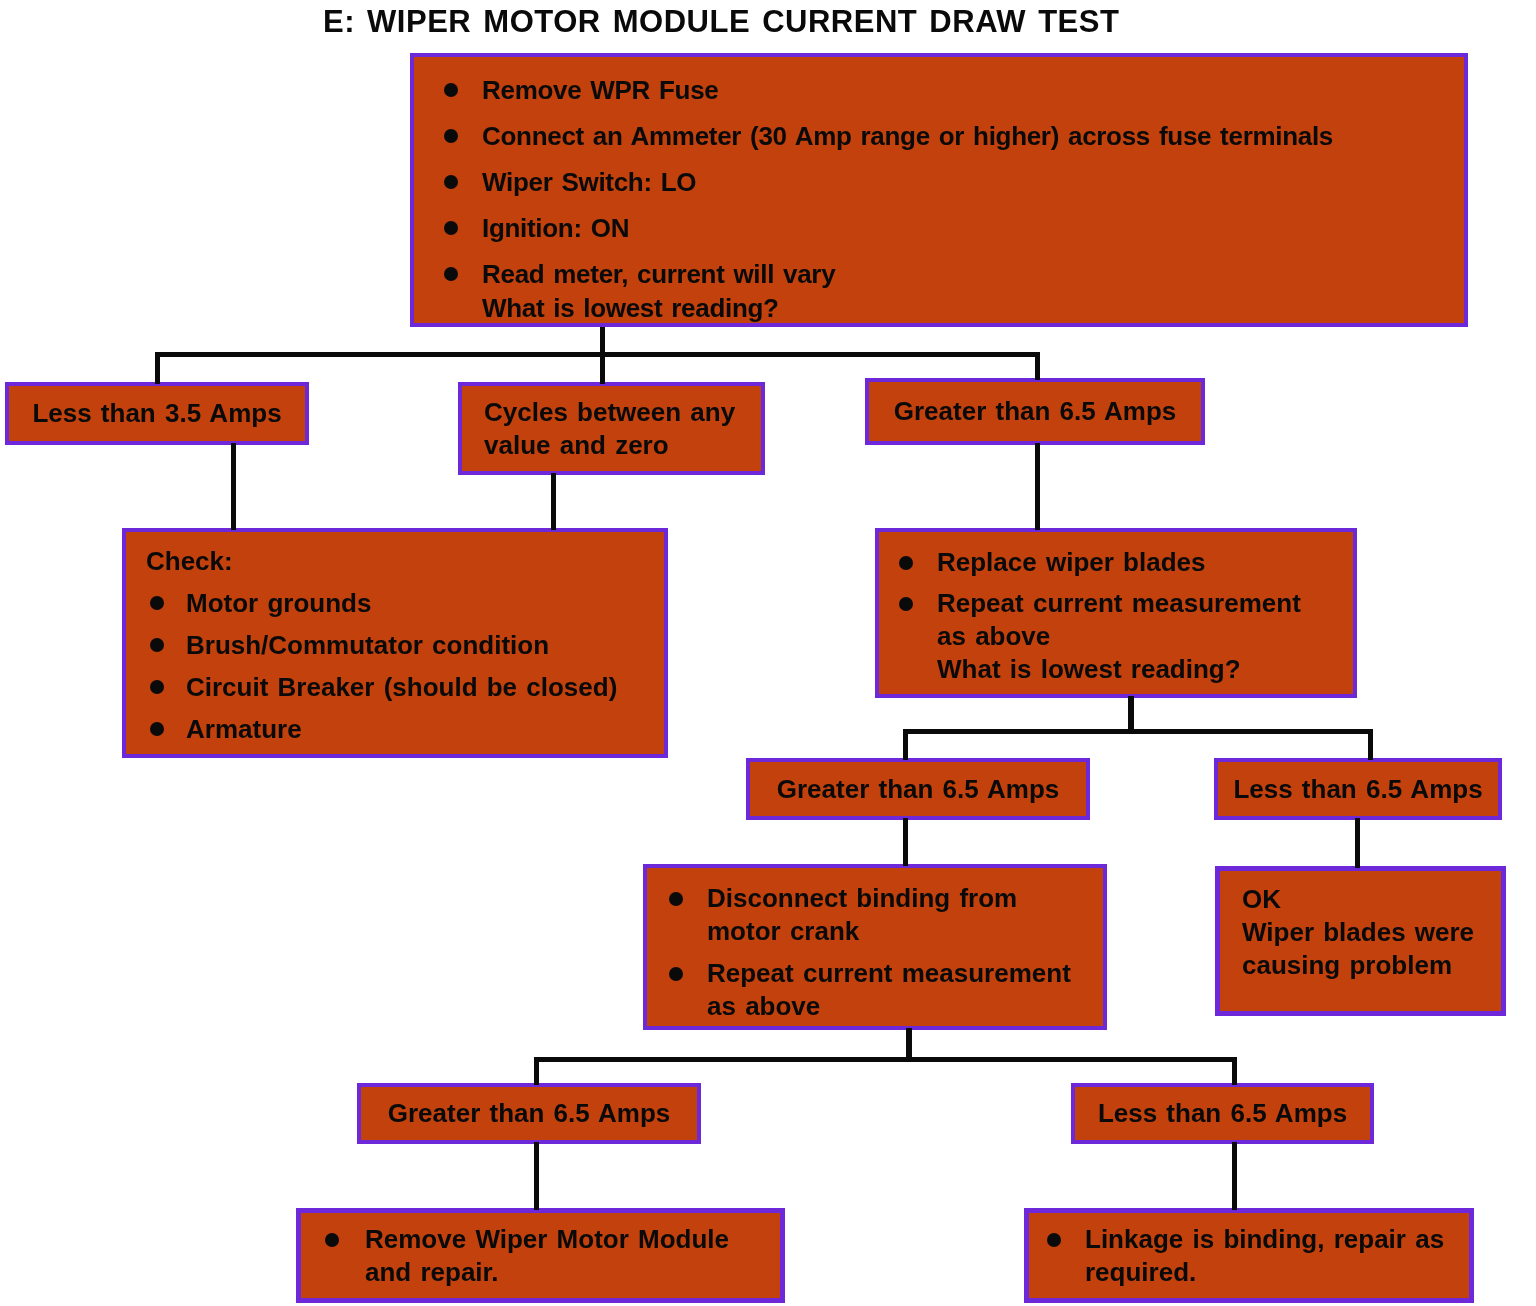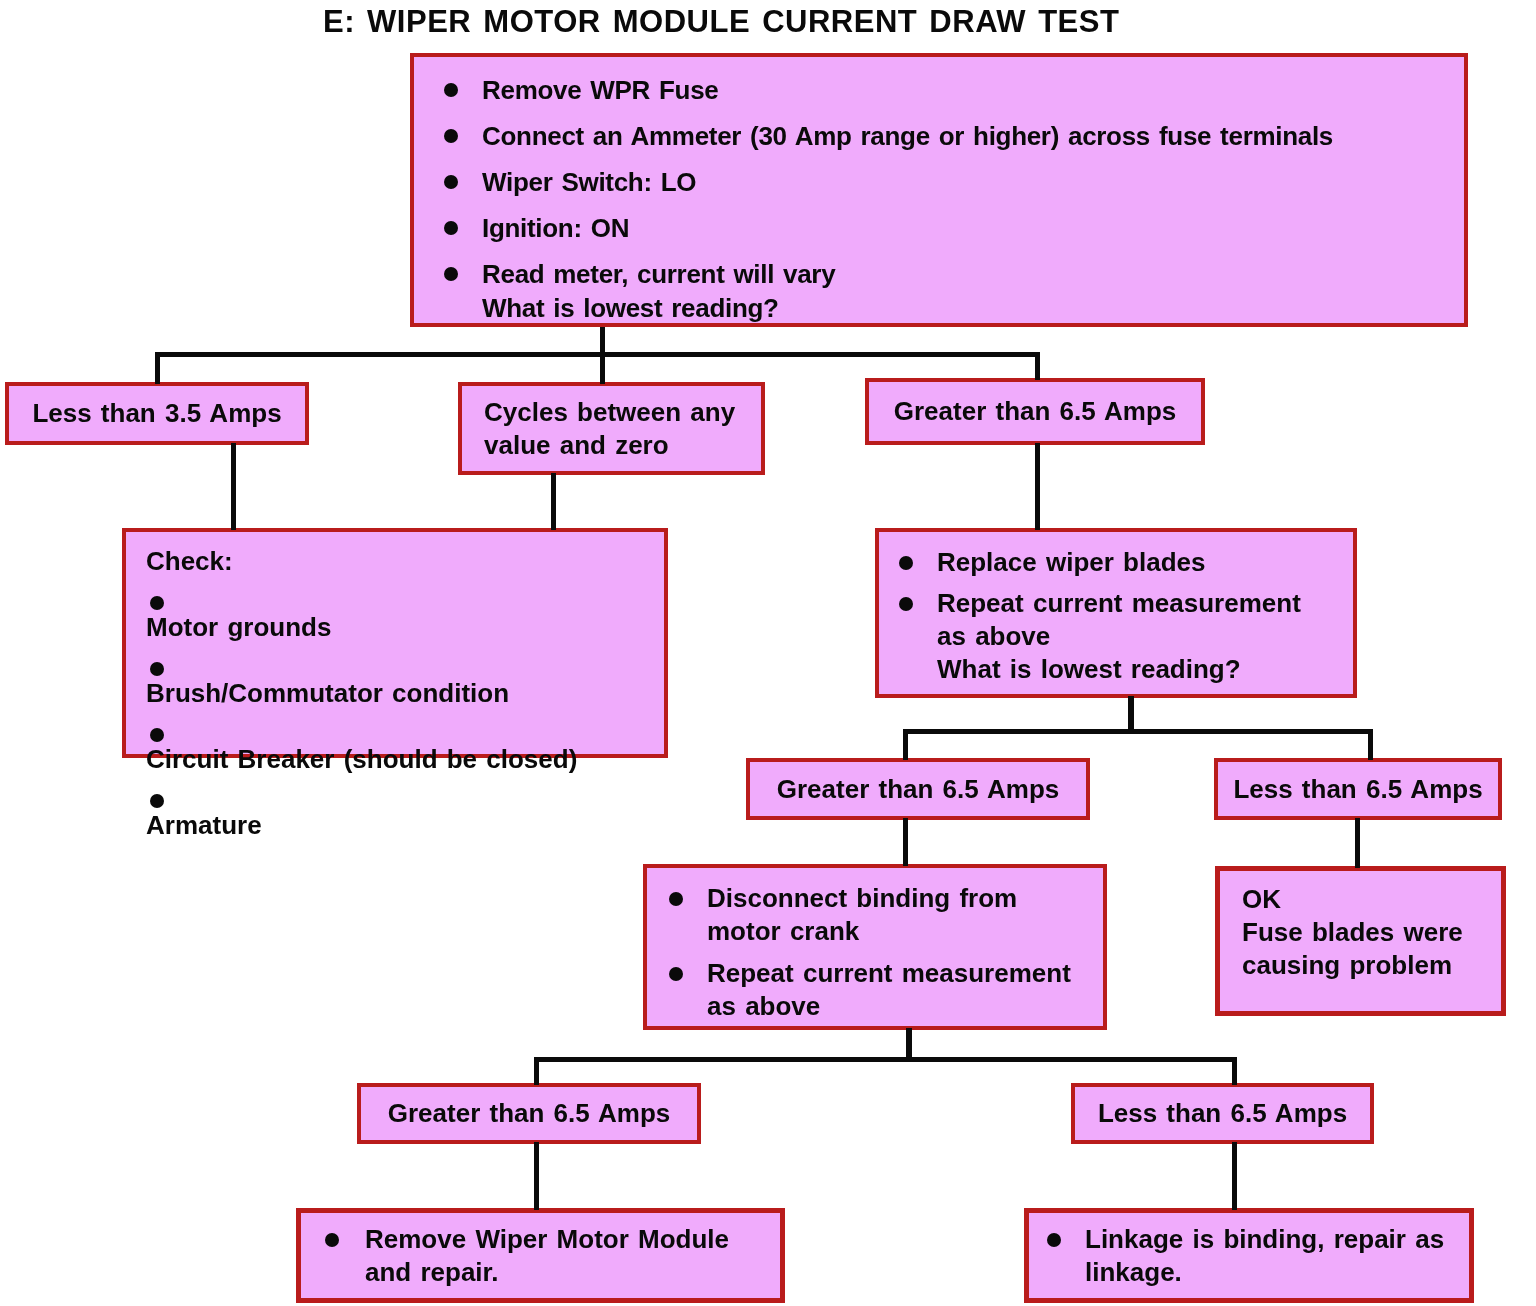--- a/index.html
+++ b/index.html
@@ -6,21 +6,21 @@
   html,body { background:#ffffff; }
   .canvas {
     position:relative; width:1536px; height:1306px; background:#fff;
     font-family:"Liberation Sans", sans-serif; font-weight:bold; color:#0a0a0a;
     overflow:hidden;
   }
   .title {
     position:absolute; left:323px; top:4px; font-size:31px; letter-spacing:0.5px;
     white-space:nowrap; word-spacing:3px;
   }
-  .node { position:absolute; border:4px solid #b91c1c; background:#f0abfc; }
+  .node { position:absolute; border:4px solid #6d28d9; background:#c2410c; }
   .label-node {
     display:flex; align-items:center; justify-content:center;
     font-size:26px; text-align:center; line-height:1.18; word-spacing:2px;
   }
   .label-left { justify-content:flex-start; text-align:left; padding-left:22px; padding-right:8px; }
   .list-node { font-size:26px; word-spacing:2px; }
   .brow { display:flex; align-items:flex-start; }
   .dot { flex:0 0 auto; width:14px; height:14px; border-radius:50%; background:#0a0a0a; margin-top:10px; }
   .btext { line-height:34px; }
   .line { position:absolute; background:#0a0a0a; }
@@ -32,21 +32,21 @@
   .n-start .btext { white-space:nowrap; letter-spacing:-0.3px; }
 
   
   .n-less35 { left:5px;   top:382px; width:304px; height:63px; }
   .n-cycles { left:458px; top:382px; width:307px; height:93px; line-height:1.25; }
   .n-g65a   { left:865px; top:378px; width:340px; height:67px; }
 
   
   .n-check { left:122px; top:528px; width:546px; height:230px; padding:12px 8px 0 20px; }
   .n-check .heading { line-height:34px; margin-bottom:8px; }
-  .n-check .brow { margin-bottom:8px;flex-direction:column; }
+  .n-check .brow { margin-bottom:8px; }
   .n-check .dot { margin-right:22px; margin-left:4px; }
 
   
   .n-replace { left:875px; top:528px; width:482px; height:170px; padding:14px 6px 0 20px; }
   .n-replace .brow { margin-bottom:8px; }
   .n-replace .dot { margin-right:24px; }
   .n-replace .btext { line-height:33px; }
 
   
   .n-g65b { left:746px;  top:758px; width:344px; height:62px; }
@@ -211,21 +211,21 @@
       <div class="btext">
         <div>Repeat current measurement</div>
         <div>as above</div>
       </div>
     </div>
   </div>
 
   <div class="node list-node n-ok">
     <div class="btext">
       <div>OK</div>
-      <div>Fuse blades were</div>
+      <div>Wiper blades were</div>
       <div>causing problem</div>
     </div>
   </div>
 
   <div class="node label-node n-g65c">
     <span>Greater than 6.5 Amps</span>
   </div>
   <div class="node label-node n-l65b">
     <span>Less than 6.5 Amps</span>
   </div>
@@ -237,21 +237,21 @@
         <div>Remove Wiper Motor Module</div>
         <div>and repair.</div>
       </div>
     </div>
   </div>
   <div class="node list-node n-linkage">
     <div class="brow">
       <span class="dot"></span>
       <div class="btext">
         <div>Linkage is binding, repair as</div>
-        <div>linkage.</div>
+        <div>required.</div>
       </div>
     </div>
   </div>
 
   <div class="line c-stem-top"></div>
   <div class="line c-h1"></div>
   <div class="line c-h1-left"></div>
   <div class="line c-h1-right"></div>
   <div class="line c-less35-dn"></div>
   <div class="line c-cycles-dn"></div>

